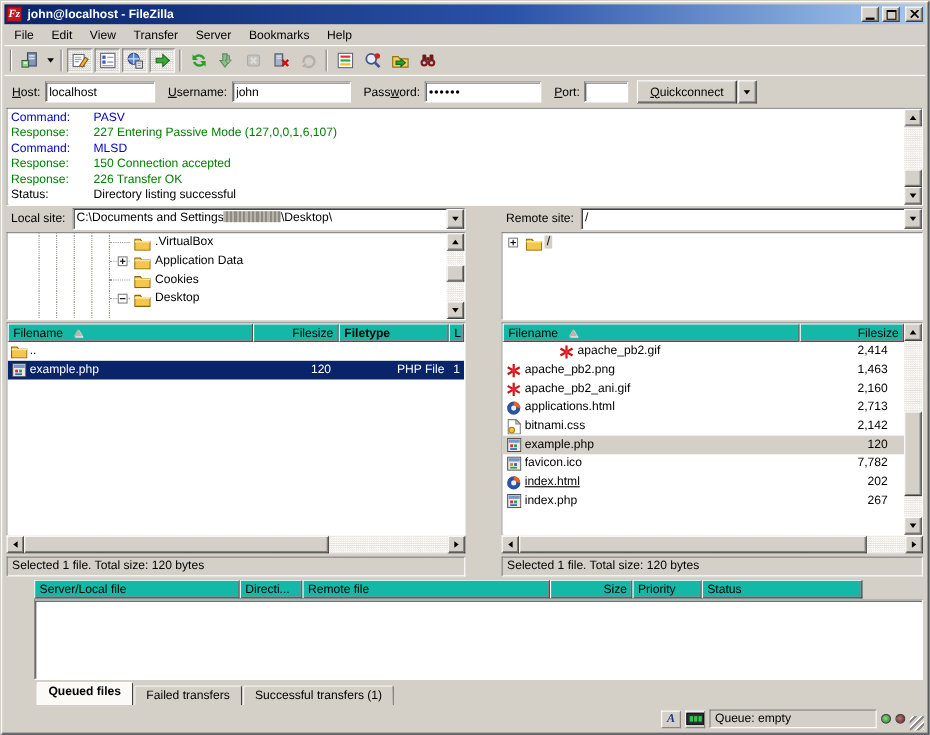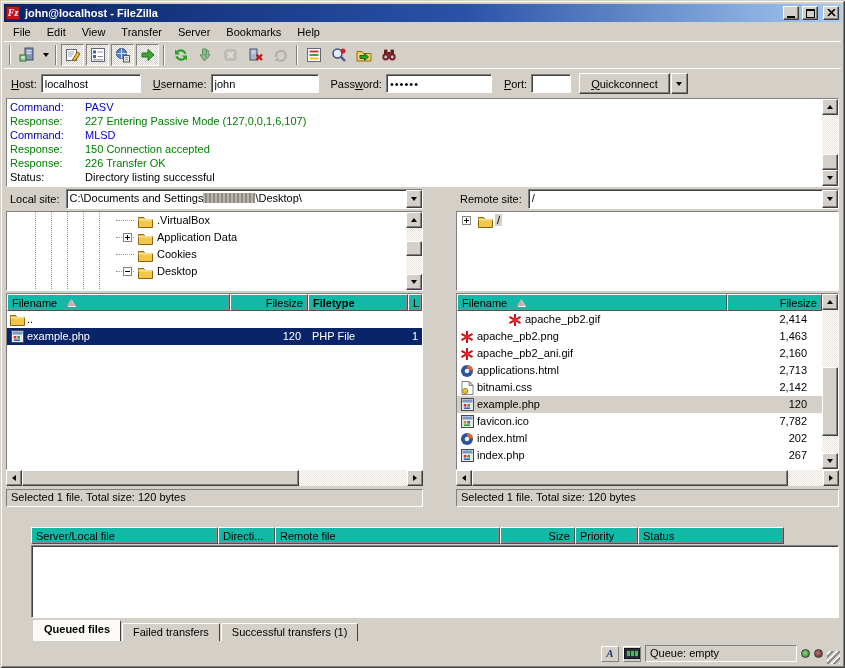--- a/index.html
+++ b/index.html
@@ -91,21 +91,21 @@
 
   .treebox { height:80px; flex:0 0 80px; display:flex; margin-bottom:2px; }
   .tree { flex:1; position:relative; overflow:hidden; background:#fff; }
   .local-tree { background-image:
       repeating-linear-gradient(to bottom,#9a968e 0 1px,transparent 1px 2px),
       repeating-linear-gradient(to bottom,#9a968e 0 1px,transparent 1px 2px),
       repeating-linear-gradient(to bottom,#9a968e 0 1px,transparent 1px 2px),
       repeating-linear-gradient(to bottom,#9a968e 0 1px,transparent 1px 2px),
       repeating-linear-gradient(to bottom,#9a968e 0 1px,transparent 1px 2px);
     background-size:1px 100%,1px 100%,1px 100%,1px 100%,1px 100%;
-    background-position:28px 0,44px 0,60px 0,76px 0,92px 0; background-repeat:no-repeat;padding-left:16px; }
+    background-position:28px 0,44px 0,60px 0,76px 0,92px 0; background-repeat:no-repeat; }
   .trow { position:relative; height:17px; }
   .local-tree .hline { position:absolute; left:93px; top:8px; width:18px; border-top:1px dotted #9a968e; }
   .expbox { position:absolute; width:9px; height:9px; top:4px; background:#fff; border:1px solid #848484; }
   .local-tree .expbox { left:100px; }
   .remote-tree .expbox { left:5px; }
   .ph { position:absolute; left:1px; top:3px; width:5px; height:1px; background:#000; }
   .pv { position:absolute; left:3px; top:1px; width:1px; height:5px; background:#000; }
   .tree .ficon { position:absolute; top:2px; }
   .local-tree .ficon { left:114px; }
   .remote-tree .ficon { left:20px; }
@@ -132,21 +132,21 @@
   .cell { height:17px; line-height:17px; padding:0 4px; overflow:hidden; }
   .cell.r { text-align:right; padding-right:7px; }
   .namec { display:flex; align-items:center; padding-left:2px; }
   .ficon { display:inline-flex; width:16px; height:14px; align-items:center; justify-content:center; flex:0 0 16px; }
   .namec .ftext { margin-left:2px; }
 
   .panestatus { height:18px; flex:0 0 18px; margin-top:3px; border:1px solid; border-color:#808080 #fff #fff #808080;
     line-height:15px; padding-left:4px; white-space:nowrap; overflow:hidden; }
 
   
-  .queuewrap { height:114px; flex:0 0 114px; margin:20px 2px 0; display:flex; flex-direction:column;padding-left:25px; }
+  .queuewrap { height:114px; flex:0 0 114px; margin:3px 2px 0; display:flex; flex-direction:column;padding-left:25px; }
   .qheader { display:flex; height:18px; flex:0 0 18px; overflow:hidden; }
   .qbody { flex:1; background:#fff; border:1px solid; border-color:#808080 #fff #fff #808080; box-shadow:inset 1px 1px 0 #404040; }
   .qtabs { height:23px; flex:0 0 23px; display:flex; align-items:flex-end; padding-left:2px; }
   .qtab { padding:2px 10px 3px; background:#d4d0c8; border:1px solid; border-color:#fff #404040 #d4d0c8 #fff;
     border-bottom:none; height:18px; margin-right:1px; border-top-left-radius:2px; border-top-right-radius:2px; }
   .qtab.active { background:#fbfaf7; font-weight:bold; height:21px; }
 
   
   .statusbar { height:23px; flex:0 0 23px; display:flex; align-items:center; gap:4px; padding:2px 1px 0 2px; }
   .sb-spacer { flex:1; }
@@ -481,21 +481,21 @@
                       <rect x="0.5" y="0.5" width="12" height="12" fill="#e9e9e9" stroke="#4a4a4a"></rect>
                       <rect x="1.5" y="1.5" width="10" height="3" fill="#7a96c8"></rect>
                       <rect x="2.8" y="6" width="2.6" height="2.6" fill="#cc3333"></rect>
                       <rect x="6.4" y="6" width="2.6" height="2.6" fill="#33a033"></rect>
                       <rect x="2.8" y="9.4" width="6.2" height="1.6" fill="#3366cc"></rect>
                     </svg>
                   </span>
                   <span class="ftext">example.php</span>
                 </div>
                 <div class="cell r" style="width: 78px;"><span>120</span></div>
-                <div class="cell" style="width: 100px;"><span>PHP File</span></div>
+                <div class="cell" style="width: 100px; text-align: right;"><span>PHP File</span></div>
                 <div class="cell g"><span>1</span></div>
               </div>
             </div>
         </div>
       </div>
       <div class="hsb">
         <div class="sbtn">
             <span class="tri left"></span>
           </div>
         <div class="strack">
@@ -654,21 +654,21 @@
                       <rect x="6.4" y="6" width="2.6" height="2.6" fill="#3366cc"></rect>
                       <rect x="2.8" y="9.4" width="6.2" height="1.6" fill="#33a033"></rect>
                     </svg>
                   </span>
                   <span class="ftext">favicon.ico</span>
                 </div>
                 <div class="cell r" style="width: 99px;"><span>7,782</span></div>
                 <div class="cell g"></div>
               </div>
               <div class="lrow">
-                <div class="cell namec" style="width: 283px;">
+                <div class="cell namec" style="width: 283px; text-decoration: underline;">
                   <span class="ficon">
                     <svg width="14" height="14">
                       <circle cx="7" cy="7" r="6" fill="#2a52a0"></circle>
                       <path d="M7 1 a6 6 0 0 1 6 6 l-4 -1 -2 -2 Z" fill="#e8641a"></path>
                       <circle cx="7" cy="7" r="2.3" fill="#e9f0fb"></circle>
                     </svg>
                   </span>
                   <span class="ftext">index.html</span>
                 </div>
                 <div class="cell r" style="width: 99px;"><span>202</span></div>

